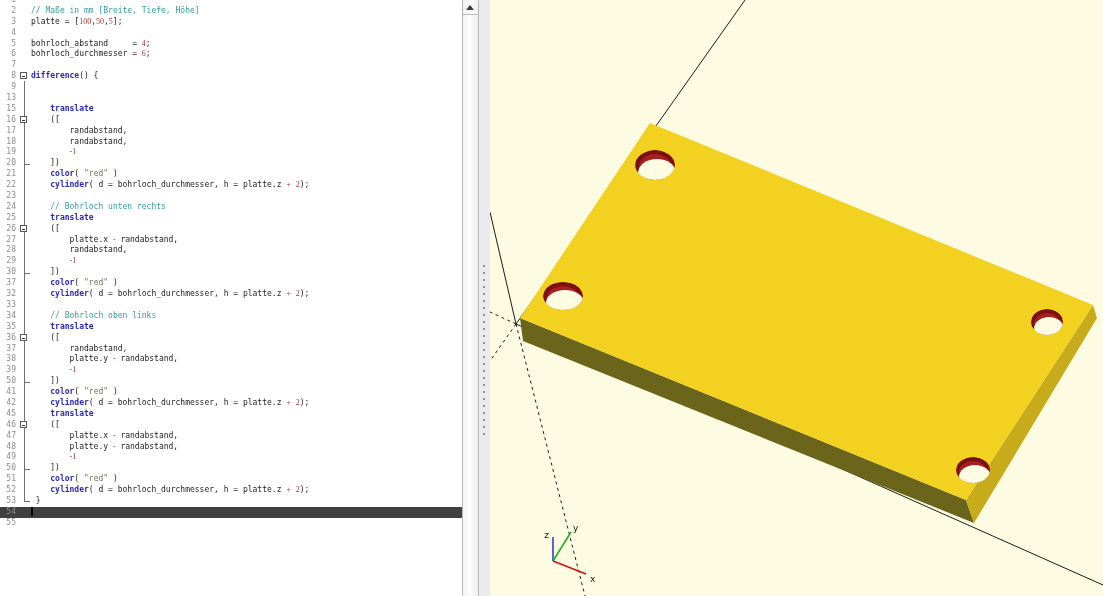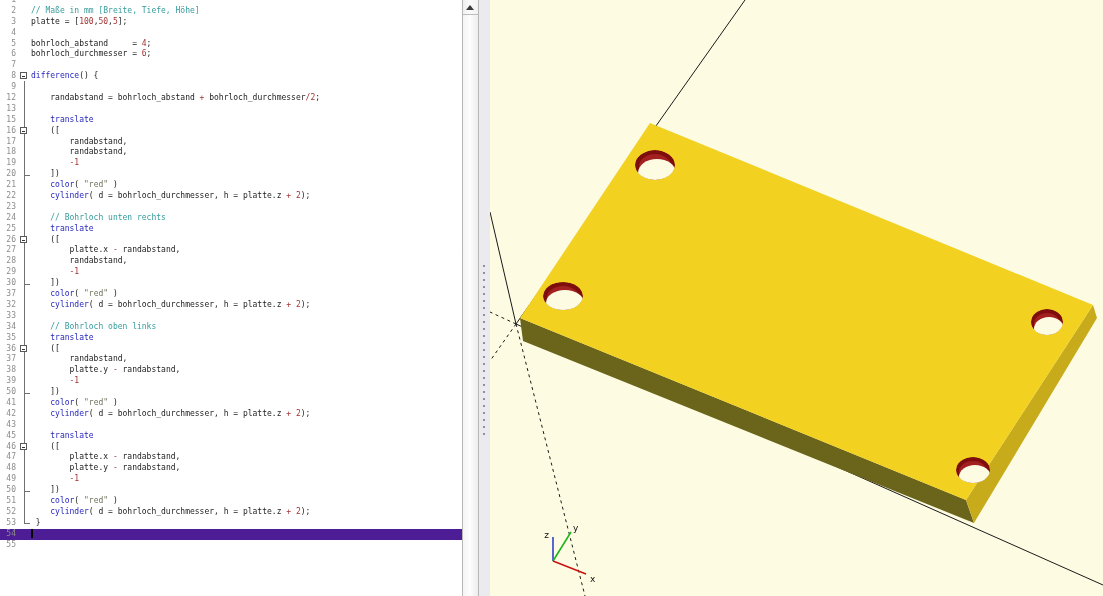--- a/index.html
+++ b/index.html
@@ -6,27 +6,27 @@
   html,body { width:1103px; height:596px; overflow:hidden; background:#fff;
               font-family:"DejaVu Sans", sans-serif; }
   .app { position:relative; width:1103px; height:596px; }
 
   
   .editor { position:absolute; left:0; top:0; width:462px; height:596px;
             background:#ffffff; overflow:hidden;
             font-family:"DejaVu Sans Mono", monospace; font-size:8px; }
   .lines { margin-top:-5px; }
   .row { display:flex; height:10.9px; line-height:10.9px; }
-  .row.current { background:#4c1d95;align-items:flex-end; }
+  .row.current { background:#404040;align-items:flex-end; }
   .ln { width:18px; flex:none; text-align:right; padding-right:2px; color:#8c8c8c; }
   .fold { width:13px; flex:none; position:relative; }
   .code { flex:1; white-space:pre; color:#1c1c1c; }
   .c { color:#359c9c; }
-  .k { color:#2727bd; font-weight:normal; }
-  .n { color:#a43333; }
+  .k { color:#2727bd; font-weight:bold; }
+  .n { color:#a43333;font-family:Liberation Serif, serif; }
   .s { color:#71715c; }
   .p { color:#1c1c1c; }
   .caret { display:inline-block; width:2px; height:9px; background:#000; vertical-align:-2px; }
 
   .fold.pass::before,.fold.end::before,.fold.bm::before,.fold.stop::before,.fold.bs::before{
     content:''; position:absolute; left:6px; width:1px; background:#707070; top:0; bottom:0; }
   .fold.bs::before { top:10px; }
   .fold.stop::before { bottom:50%; }
   .fold.end::after,.fold.stop::after{
     content:''; position:absolute; left:6px; top:50%; width:6px; height:1px; background:#707070; }
@@ -105,25 +105,20 @@
             <i></i>
           </span>
           <span class="code"><span class="k">difference</span><span class="p">() {</span></span>
         </div>
         <div class="row">
           <span class="ln">9</span>
           <span class="fold pass"></span>
           <span class="code"></span>
         </div>
         <div class="row">
-          <span class="ln">12</span>
-          <span class="fold pass"></span>
-          <span class="code"><span class="p">    randabstand = bohrloch_abstand </span><span class="n">+</span><span class="p"> bohrloch_durchmesser</span><span class="n">/2</span><span class="p">;</span></span>
-        </div>
-        <div class="row">
           <span class="ln">13</span>
           <span class="fold pass"></span>
           <span class="code"></span>
         </div>
         <div class="row">
           <span class="ln">15</span>
           <span class="fold pass"></span>
           <span class="code"><span class="p">    </span><span class="k">translate</span></span>
         </div>
         <div class="row">
@@ -259,25 +254,20 @@
         </div>
         <div class="row">
           <span class="ln">41</span>
           <span class="fold pass"></span>
           <span class="code"><span class="p">    </span><span class="k">color</span><span class="p">( </span><span class="s">"red"</span><span class="p"> )</span></span>
         </div>
         <div class="row">
           <span class="ln">42</span>
           <span class="fold pass"></span>
           <span class="code"><span class="p">    </span><span class="k">cylinder</span><span class="p">( d = bohrloch_durchmesser, h = platte.z </span><span class="n">+</span><span class="p"> </span><span class="n">2</span><span class="p">);</span></span>
-        </div>
-        <div class="row">
-          <span class="ln">43</span>
-          <span class="fold pass"></span>
-          <span class="code"></span>
         </div>
         <div class="row">
           <span class="ln">45</span>
           <span class="fold pass"></span>
           <span class="code"><span class="p">    </span><span class="k">translate</span></span>
         </div>
         <div class="row">
           <span class="ln">46</span>
           <span class="fold bm">
             <i></i>

